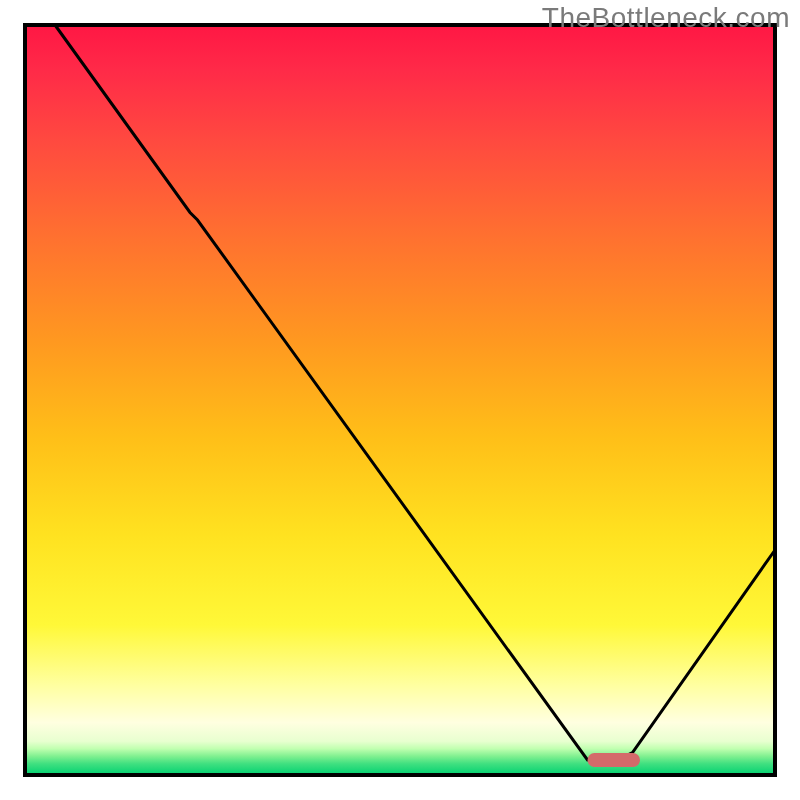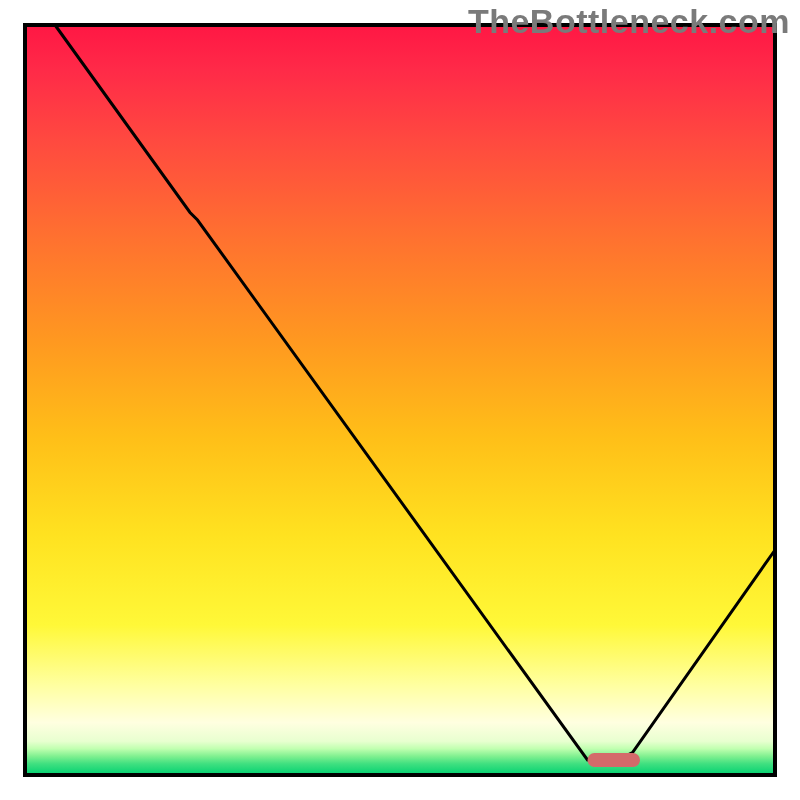--- a/index.html
+++ b/index.html
@@ -12,22 +12,22 @@
   }
   .container {
     position: relative;
     width: 800px;
     height: 800px;
   }
   .watermark {
     position: absolute;
     top: 2px;
     right: 10px;
-    font-size: 34px;
-    font-weight: 700;
+    font-size: 28px;
+    font-weight: 400;
     color: #7a7a7a;
     letter-spacing: 0.5px;
     z-index: 10;
   }
   svg {
     display: block;
   }
 </style>
 </head>
 <body>

